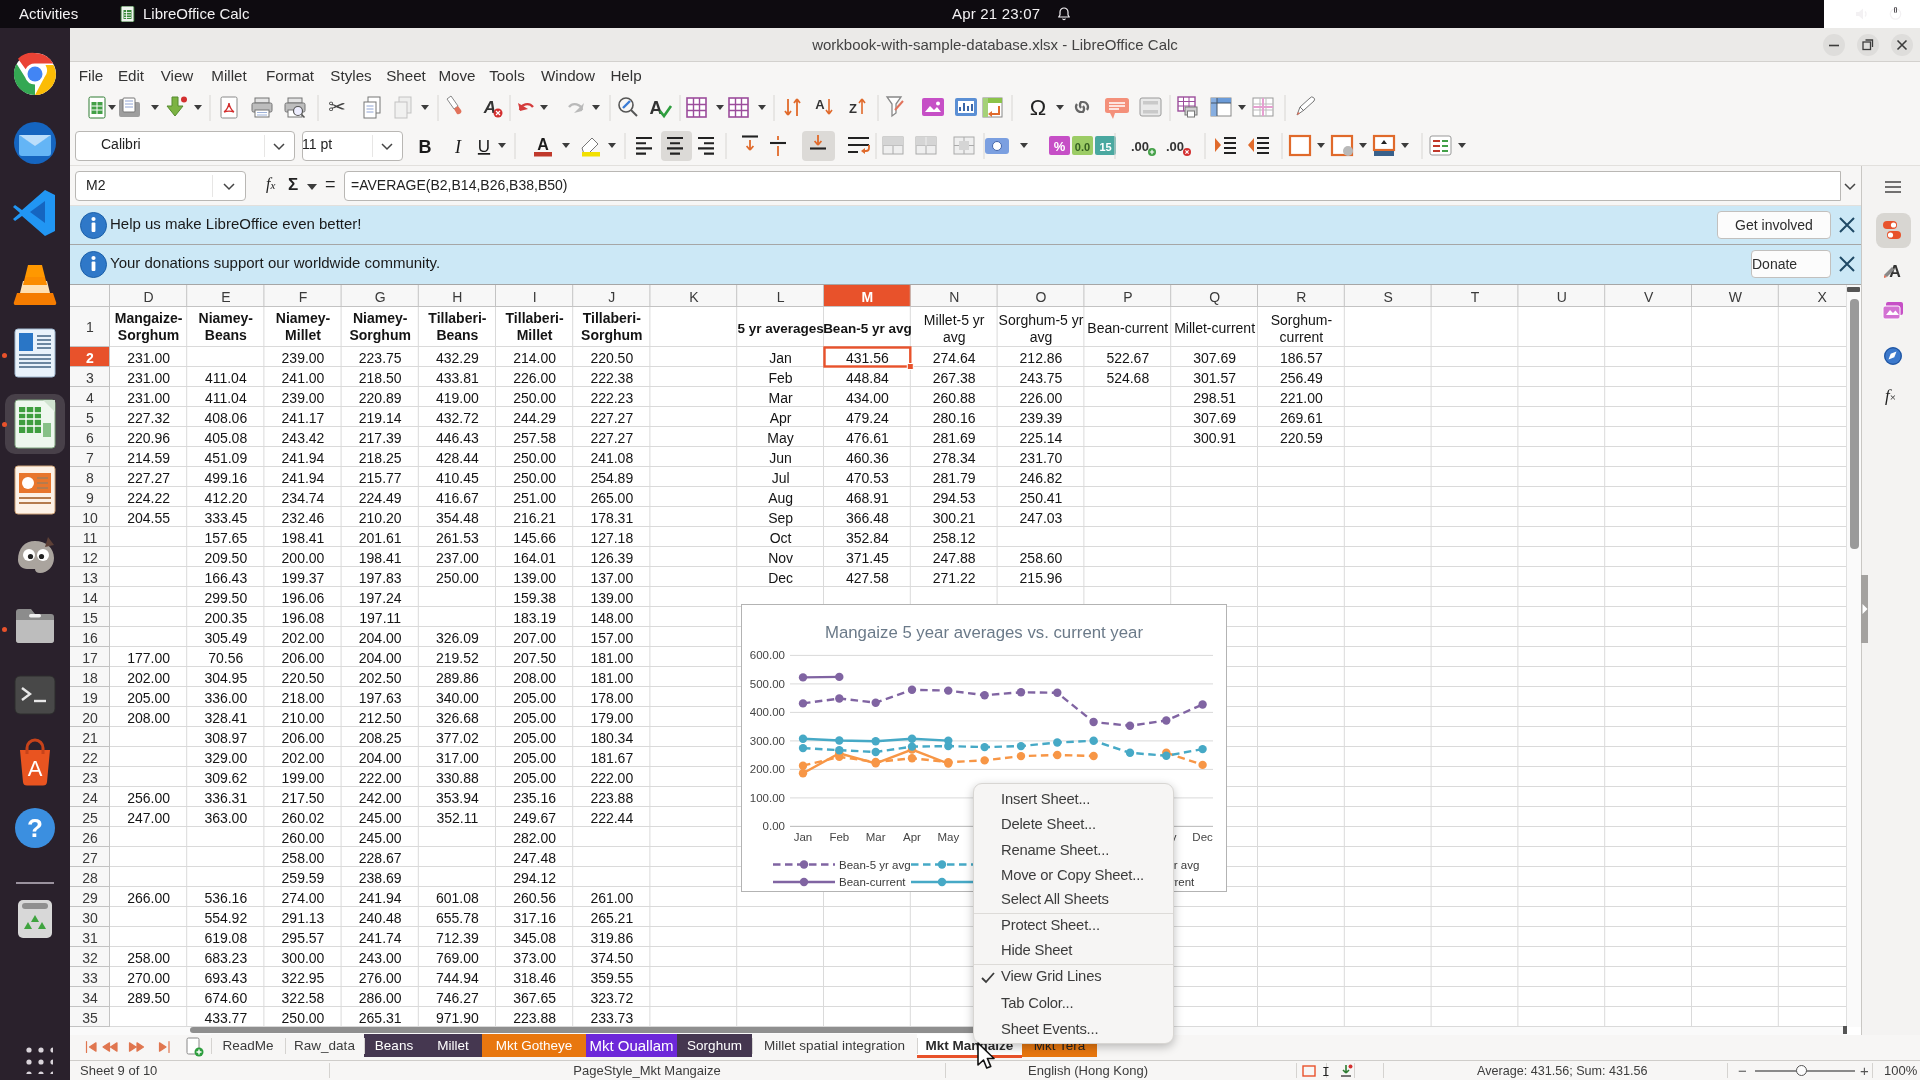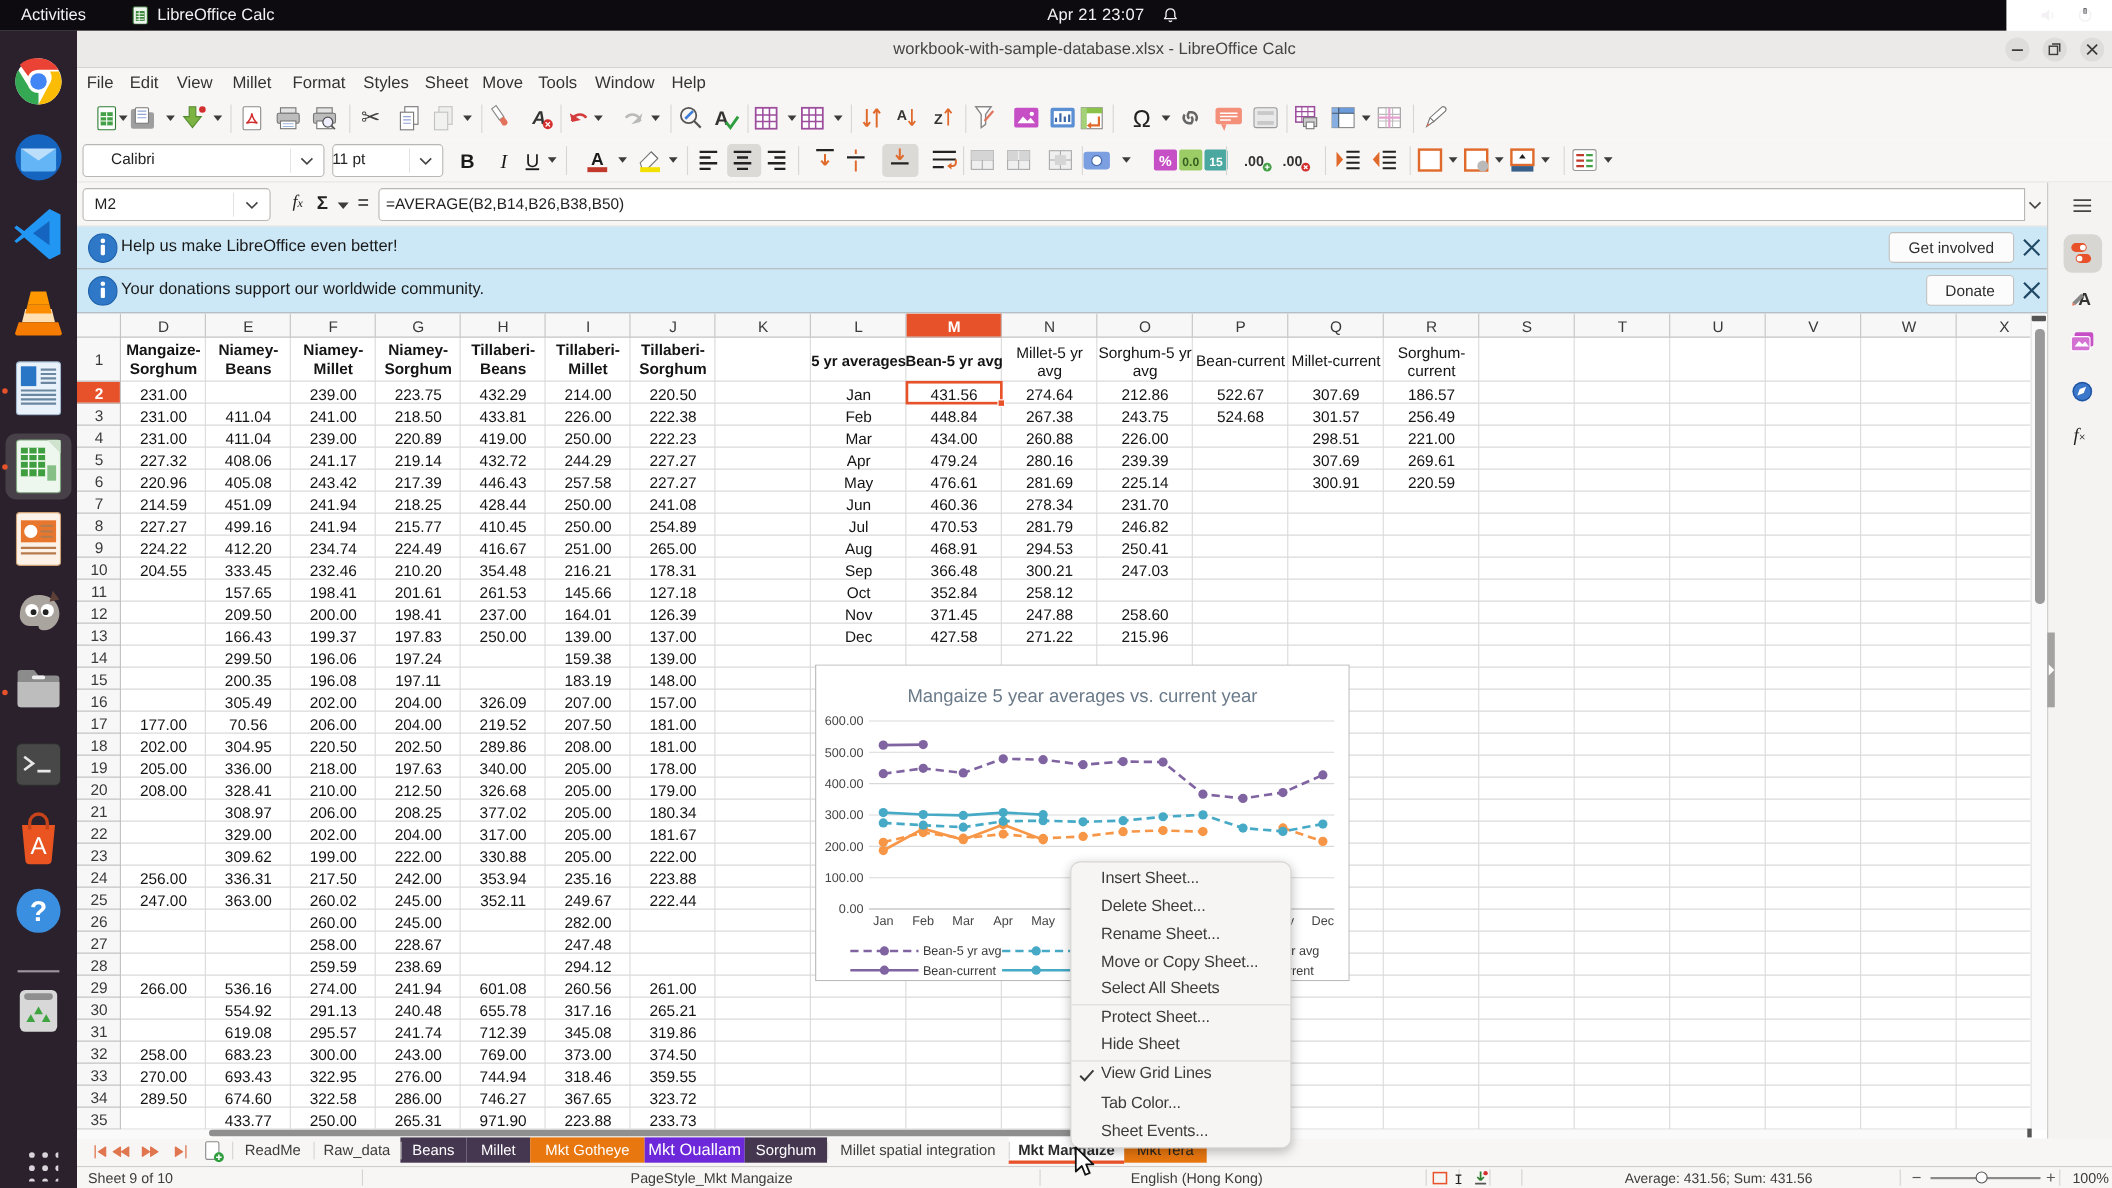--- a/index.html
+++ b/index.html
@@ -468,21 +468,21 @@
     <path d="M2 2l14 14M16 2L2 16" stroke="#204a66" stroke-width="2"></path>
   </svg>
 <div class="abs" style="left:70px;top:245px;width:1791px;height:40px;background:#cce8f6;border-bottom:1px solid #a6a6a6"></div>
 <svg class="abs" style="left:80px;top:251px" width="27" height="27">
     <circle cx="13.5" cy="13.5" r="13" fill="#2f78c8"></circle>
     <circle cx="13.5" cy="13.5" r="13" fill="none" stroke="#1b5fa8"></circle>
     <rect x="11.6" y="10.5" width="3.8" height="9.5" rx="1" fill="#fff"></rect>
     <circle cx="13.5" cy="7" r="2.1" fill="#fff"></circle>
   </svg>
 <div class="abs" style="left:110px;top:254px;font-size:15px;color:#1a1a1a">Your donations support our worldwide community.</div>
-<div class="abs" style="left:1751px;top:250px;width:80px;height:28px;background:#fcfcfc;border:1px solid #c2c0be;border-radius:4px;font-size:14px;color:#2d2d2d;text-align:center;line-height:26px">Donate</div>
+<div class="abs" style="left:1751px;top:250px;width:80px;height:28px;background:#fcfcfc;border:1px solid #c2c0be;border-radius:4px;font-size:14px;color:#2d2d2d;text-align:left;line-height:26px">Donate</div>
 <svg class="abs" style="left:1838px;top:255px" width="18" height="18">
     <path d="M2 2l14 14M16 2L2 16" stroke="#204a66" stroke-width="2"></path>
   </svg>
 <svg id="grid" style="position:absolute;left:70px;top:285px" width="1776" height="742" viewBox="0 0 1776 742" font-family="Liberation Sans, sans-serif">
 <rect x="0" y="0" width="1776" height="742" fill="#ffffff"></rect>
 <rect x="0" y="0" width="1776" height="22" fill="#f7f7f7"></rect>
 <rect x="0" y="22" width="40" height="720" fill="#f7f7f7"></rect>
 <rect x="754.0" y="0" width="86.79999999999995" height="22" fill="#e8522b"></rect>
 <rect x="0" y="62" width="40" height="20" fill="#e8522b"></rect>
 <path d="M39.5 22V742 M116.7 22V742 M193.9 22V742 M271.1 22V742 M348.3 22V742 M425.5 22V742 M502.7 22V742 M579.9 22V742 M666.7 22V742 M753.5 22V742 M840.3 22V742 M927.1 22V742 M1013.9 22V742 M1100.7 22V742 M1187.5 22V742 M1274.3 22V742 M1361.1 22V742 M1447.9 22V742 M1534.7 22V742 M1621.5 22V742 M1708.3 22V742 M1795.1 22V742 M40 61.5H1776 M40 81.5H1776 M40 101.5H1776 M40 121.5H1776 M40 141.5H1776 M40 161.5H1776 M40 181.5H1776 M40 201.5H1776 M40 221.5H1776 M40 241.5H1776 M40 261.5H1776 M40 281.5H1776 M40 301.5H1776 M40 321.5H1776 M40 341.5H1776 M40 361.5H1776 M40 381.5H1776 M40 401.5H1776 M40 421.5H1776 M40 441.5H1776 M40 461.5H1776 M40 481.5H1776 M40 501.5H1776 M40 521.5H1776 M40 541.5H1776 M40 561.5H1776 M40 581.5H1776 M40 601.5H1776 M40 621.5H1776 M40 641.5H1776 M40 661.5H1776 M40 681.5H1776 M40 701.5H1776 M40 721.5H1776 M40 741.5H1776" stroke="#dadada" stroke-width="1" fill="none"></path>

